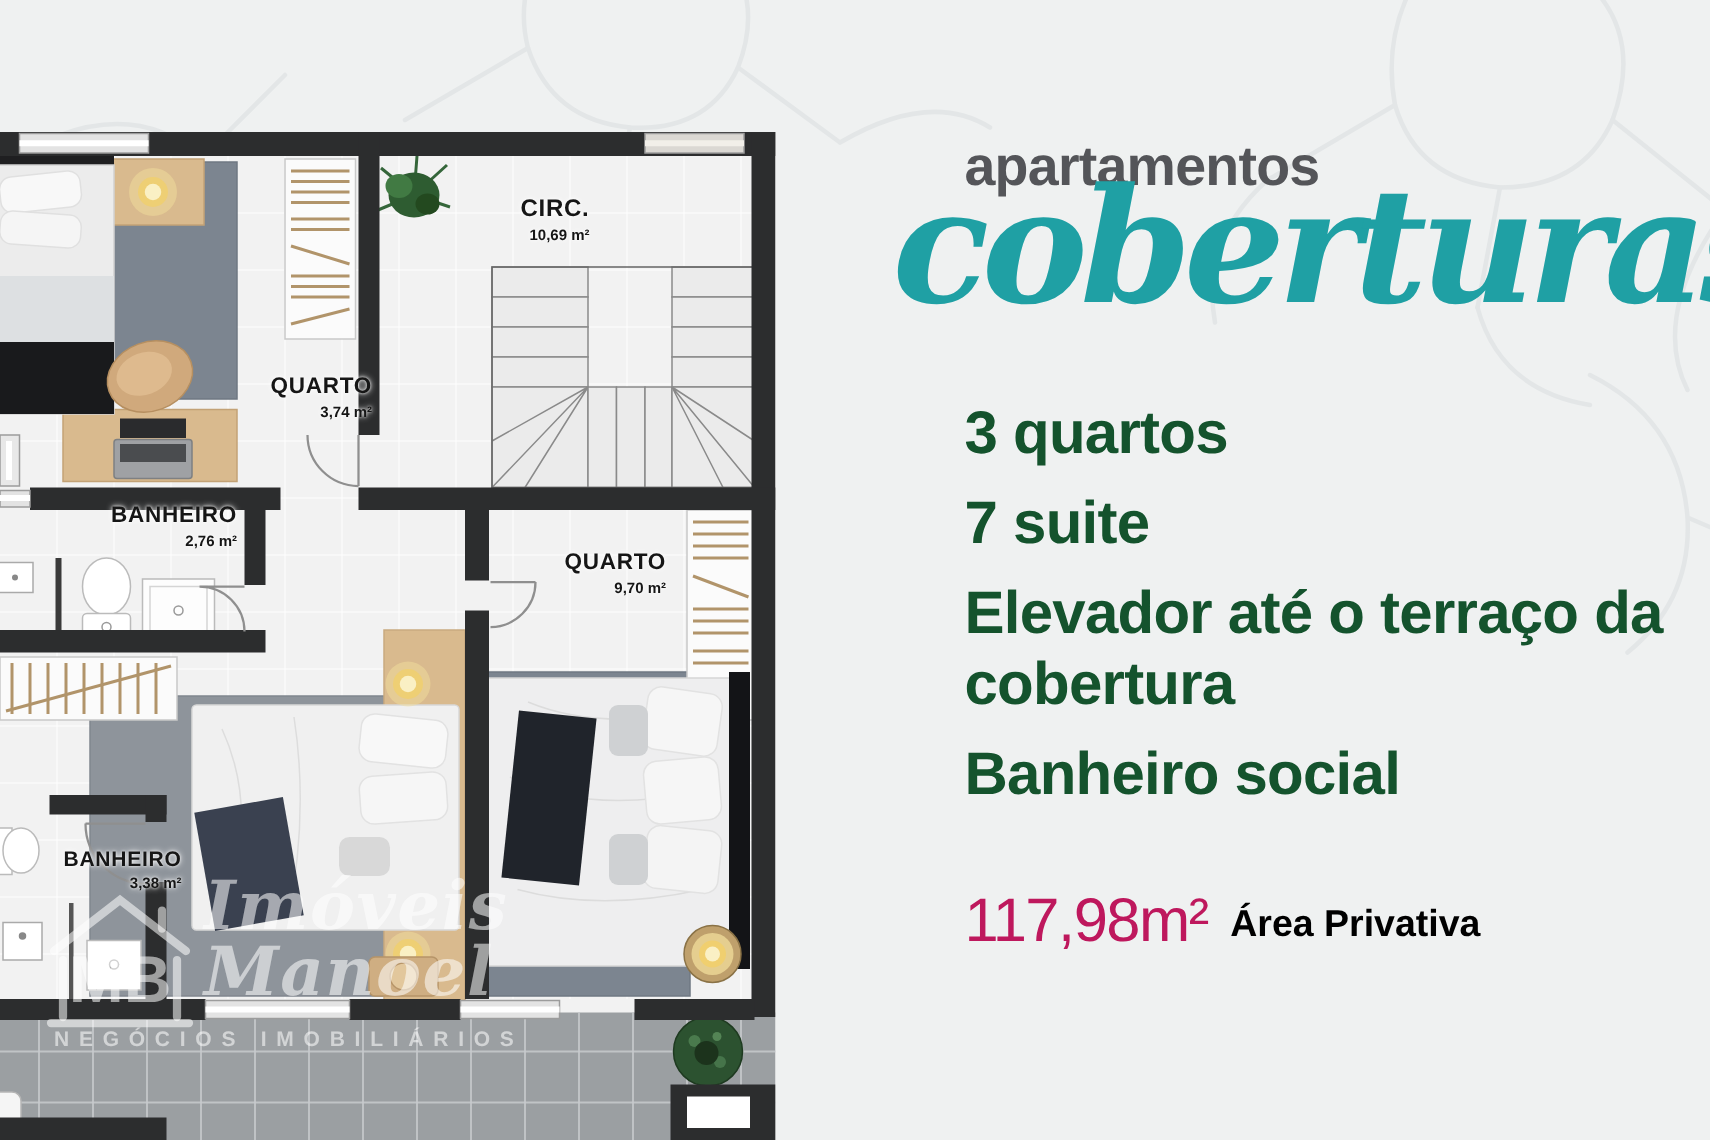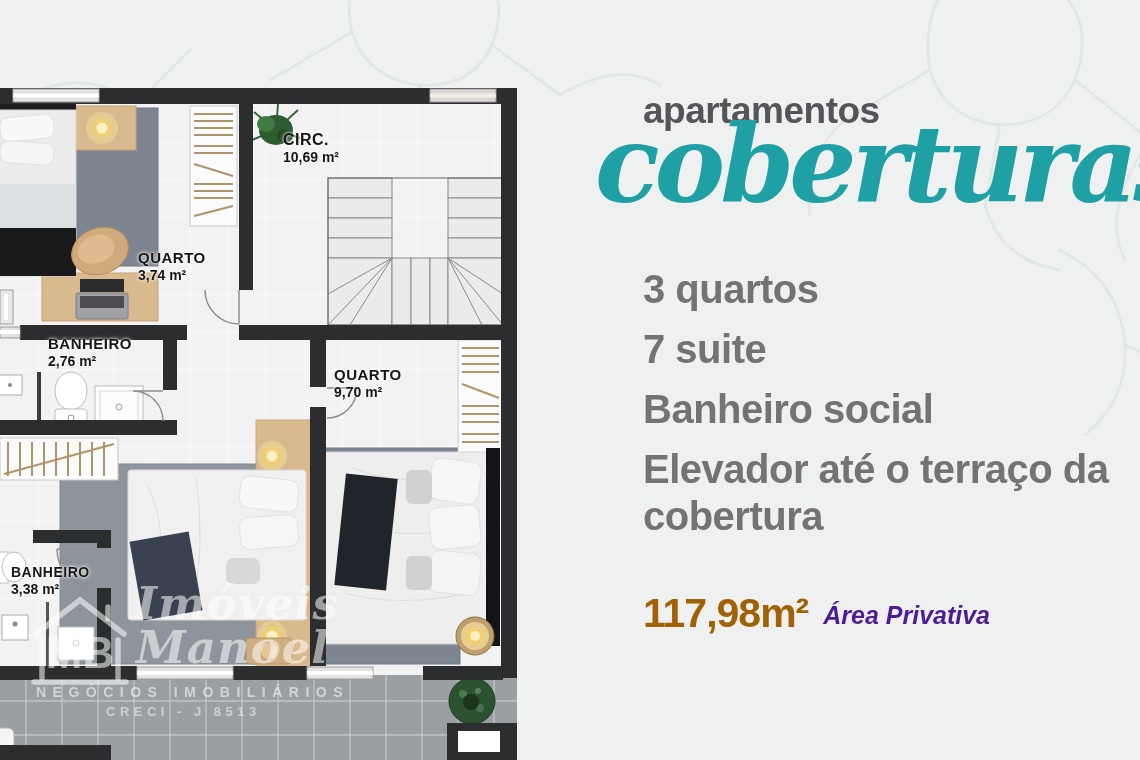--- a/index.html
+++ b/index.html
@@ -1,49 +1,49 @@
 <!DOCTYPE html>
 <html><head>
 <meta charset="utf-8">
 <style>
   html,body{margin:0;padding:0;}
   .canvas{position:relative;width:1140px;height:760px;overflow:hidden;
           background:#eff1f1;font-family:"Liberation Sans",sans-serif;}
   .bg-pattern{position:absolute;left:0;top:0;z-index:0;}
   .plan-wrap{position:absolute;left:0;top:88px;width:517px;height:672px;z-index:1;}
-  .room-label{position:absolute;z-index:3;text-align:left;color:#161616;
+  .room-label{position:absolute;z-index:3;text-align:right;color:#161616;
               text-shadow:0 0 4px rgba(255,255,255,.95),0 0 2px rgba(255,255,255,.9);}
   .room-name{font-weight:bold;font-size:15px;line-height:18px;letter-spacing:.5px;}
-  .room-area{font-weight:bold;font-size:14px;line-height:17px;}
+  .room-area{font-weight:bold;font-size:10px;line-height:17px;}
   .room-label.lg .room-name{font-size:16px;}
   .room-label.sm .room-name{font-size:14px;}
   .watermark{position:absolute;left:28px;top:582px;width:340px;z-index:4;pointer-events:none;}
   .wm-row{position:relative;height:96px;}
   .wm-house{position:absolute;left:2px;top:12px;}
   .wm-name{position:absolute;left:108px;top:0;color:rgba(255,255,255,.55);
            font-family:"DejaVu Serif",serif;font-style:italic;font-weight:bold;
            font-size:45px;line-height:44px;letter-spacing:1px;}
   .wm-tagline{margin-top:6px;padding-left:8px;color:rgba(255,255,255,.55);
               font-weight:bold;font-size:14px;letter-spacing:6.5px;white-space:nowrap;}
   .wm-creci{margin-top:4px;padding-left:78px;color:rgba(255,255,255,.5);
             font-weight:bold;font-size:13px;letter-spacing:4.5px;}
   .right-panel{position:absolute;left:0;top:0;width:1140px;height:760px;z-index:2;pointer-events:none;}
   .title-top{position:absolute;left:643px;top:90px;font-size:37px;font-weight:bold;
              color:#545559;letter-spacing:-.5px;}
   .title-script{position:absolute;left:595px;top:108px;font-size:106px;line-height:1.05;
                 font-family:"DejaVu Serif",serif;font-style:italic;font-weight:bold;
                 color:#1fa0a4;letter-spacing:-5px;white-space:nowrap;}
   .features{position:absolute;left:643px;top:266px;width:482px;margin:0;padding:0;list-style:none;}
-  .features li{font-size:40px;font-weight:bold;color:#737373;line-height:47px;
+  .features li{font-size:40px;font-weight:bold;color:#14532d;line-height:47px;
                margin-bottom:13px;letter-spacing:-.5px;}
   .area-rows{position:absolute;left:643px;top:590px;}
   .area-row{line-height:47px;white-space:nowrap;}
-  .area-value{font-size:41px;font-weight:bold;color:#a16207;letter-spacing:-1px;}
-  .area-label{font-size:25px;font-weight:bold;color:#4c1d95;margin-left:15px;
-              position:relative;top:-3px;font-style:italic;}
+  .area-value{font-size:41px;font-weight:normal;color:#be185d;letter-spacing:-1px;}
+  .area-label{font-size:25px;font-weight:bold;color:#000000;margin-left:15px;
+              position:relative;top:-3px;}
 </style>
 </head>
 <body>
 
 <div class="canvas">
 
   <svg class="bg-pattern" width="1140" height="760" viewBox="0 0 1140 760">
     <g fill="none" stroke="#e3e6e7" stroke-width="3" stroke-linecap="round" stroke-linejoin="round">
       <path d="M955 -30 Q1015 -55 1060 -10 Q1095 25 1075 80 Q1055 125 1000 125 Q945 120 930 70 Q920 15 955 -30 Z"></path>
       <path d="M930 70 L845 120 M1000 125 L985 205 M1075 80 L1150 140 M1060 -10 L1130 -60 M955 -30 L900 -95"></path>
@@ -326,31 +326,30 @@
           <line x1="4" y1="88" x2="96" y2="88"></line>
         </g>
         <text x="50" y="74" text-anchor="middle" font-family="Liberation Sans, sans-serif" font-weight="bold" font-size="44" fill="rgba(255,255,255,.55)">MB</text>
       </svg>
       <div class="wm-name">
         <div>Imóveis</div>
         <div>Manoel</div>
       </div>
     </div>
     <div class="wm-tagline">NEGÓCIOS IMOBILIÁRIOS</div>
-    <div class="wm-creci">CRECI - J 8513</div>
   </div>
 
   <div class="right-panel">
     <div class="title-top">apartamentos</div>
     <div class="title-script">coberturas</div>
     <ul class="features">
       <li>3 quartos</li>
       <li>7 suite</li>
+      <li>Elevador até o terraço da cobertura</li>
       <li>Banheiro social</li>
-      <li>Elevador até o terraço da cobertura</li>
     </ul>
     <div class="area-rows">
       <div class="area-row">
         <span class="area-value">117,98m²</span><span class="area-label">Área Privativa</span>
       </div>
     </div>
   </div>
 
 </div>
 

